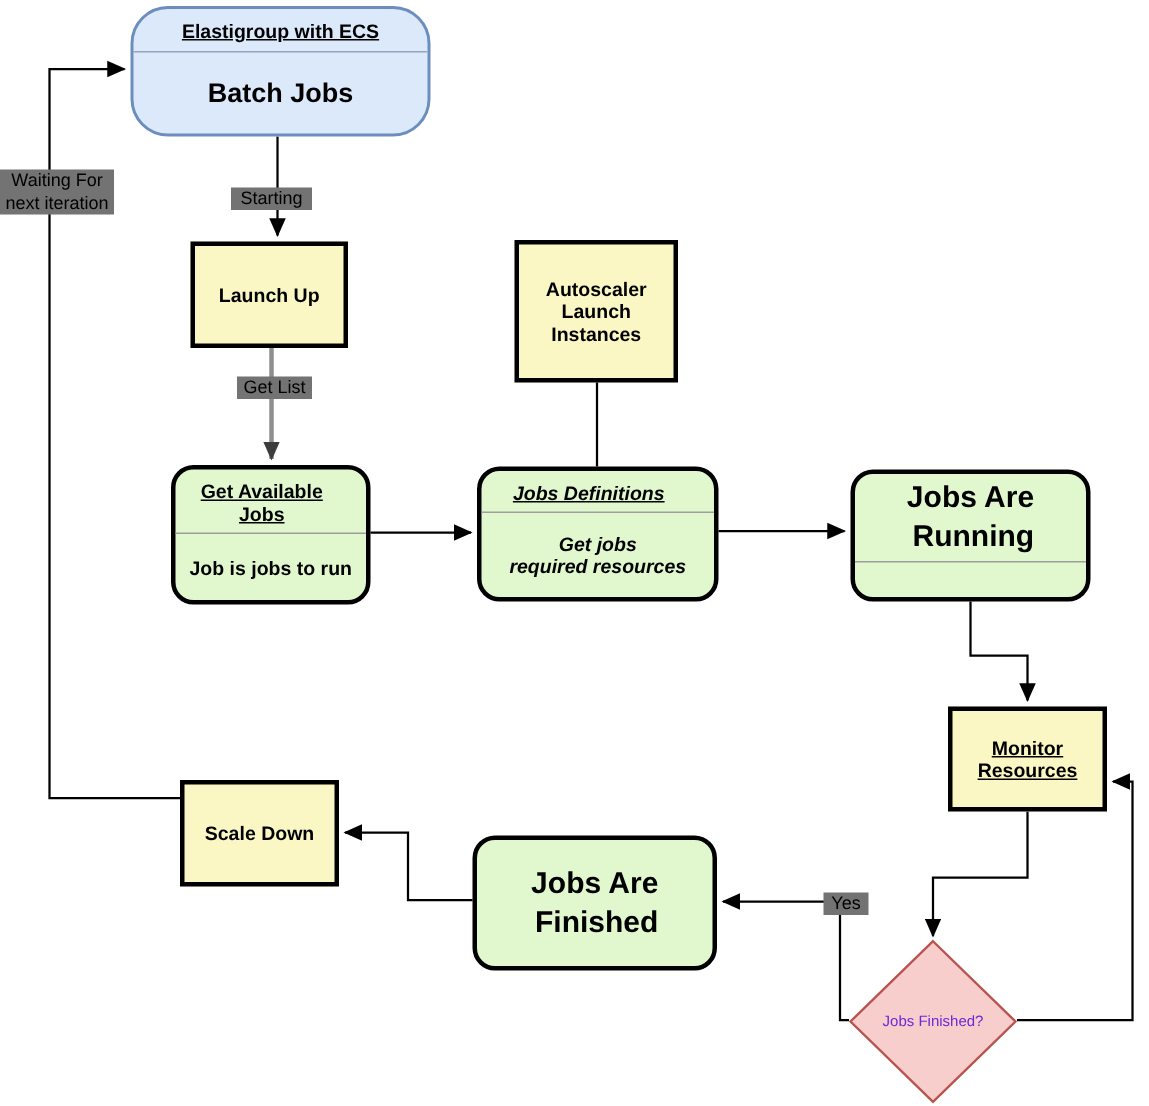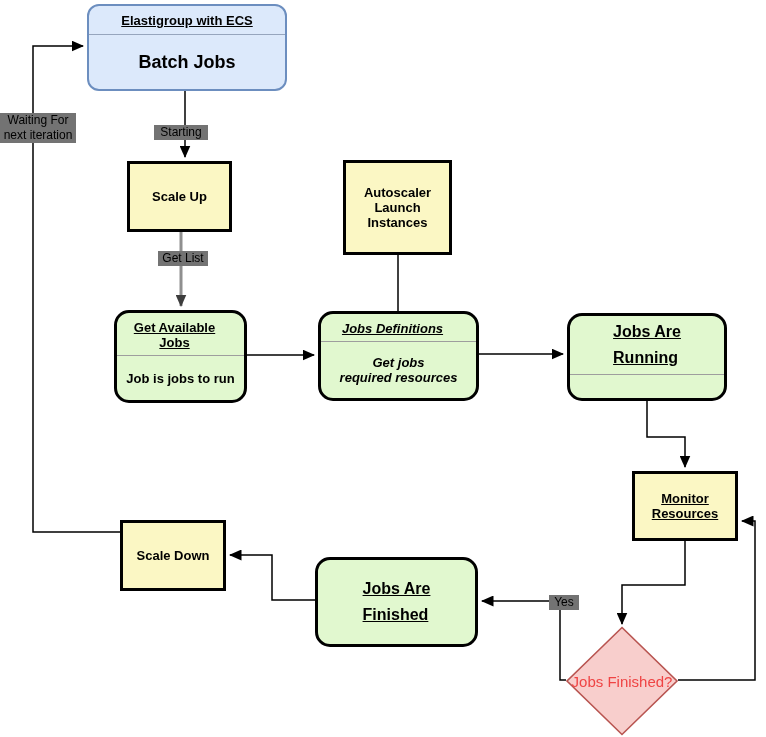--- a/index.html
+++ b/index.html
@@ -43,34 +43,34 @@
     font-weight:bold;font-size:13px;text-align:center;
     text-decoration:underline;padding:7px 16px 5px 4px;
     border-bottom:1px solid #9e9e9e;
   }
   .node.green .node-body{
     flex:1;display:flex;align-items:center;justify-content:center;
     font-weight:bold;font-size:13px;text-align:center;white-space:pre-line;
   }
   .node.green.bigtitle{justify-content:center;}
   .bigtitle-text{
-    font-weight:bold;font-size:16px;line-height:26px;text-align:left;
-    text-decoration:underline;white-space:pre-line;
+    font-weight:bold;font-size:20px;line-height:26px;text-align:right;
+    white-space:pre-line;
   }
   #jobs-are-running .title-zone{
     height:58px;display:flex;align-items:center;justify-content:center;
     border-bottom:1px solid #9e9e9e;
   }
   #jobs-are-running .empty-zone{flex:1;}
 
   
   .diamond-wrap{position:absolute;z-index:2;}
   .diamond-label{
     position:absolute;inset:0;display:flex;align-items:center;justify-content:center;
-    font-size:15px;color:#ef4444;z-index:3;
+    font-size:10px;color:#6d28d9;z-index:3;
   }
 
   
   .edge-label{
     position:absolute;z-index:4;font-size:12px;color:#000;background:#737373;
     text-align:center;white-space:pre-line;line-height:15px;padding:0 1px;
   }
 </style>
 </head>
 <body>
@@ -103,27 +103,27 @@
 
     <path d="M678,680 L755,680 L755,521 L742,521" fill="none" stroke="#000" stroke-width="1.5" marker-end="url(#ah-black)"></path>
 
     <path d="M566,680 L560,680 L560,601 L482,601" fill="none" stroke="#000" stroke-width="1.5" marker-end="url(#ah-black)"></path>
 
     <path d="M315,600 L272,600 L272,555 L230,555" fill="none" stroke="#000" stroke-width="1.5" marker-end="url(#ah-black)"></path>
 
     <path d="M120,532 L33,532 L33,46 L83,46" fill="none" stroke="#000" stroke-width="1.5" marker-end="url(#ah-black)"></path>
   </svg>
 
-  <div class="node blue" id="elastigroup" style="left:87px;top:4px;width:200px;height:87px;">
+  <div class="node blue" id="elastigroup" style="left:87px;top:4px;width:200px;height:87px;border-radius:25px;">
     <div class="node-title">Elastigroup with ECS</div>
     <div class="node-body">Batch Jobs</div>
   </div>
 
   <div class="node yellow" style="left:127px;top:161px;width:105px;height:71px;">
-    <span>Scale Up</span>
+    <span>Launch Up</span>
   </div>
 
   <div class="node yellow" style="left:343px;top:160px;width:109px;height:95px;">
     <span>Autoscaler
 Launch
 Instances</span>
   </div>
 
   <div class="node green" style="left:114px;top:310px;width:133px;height:93px;">
     <div class="node-title">Get Available Jobs</div>

